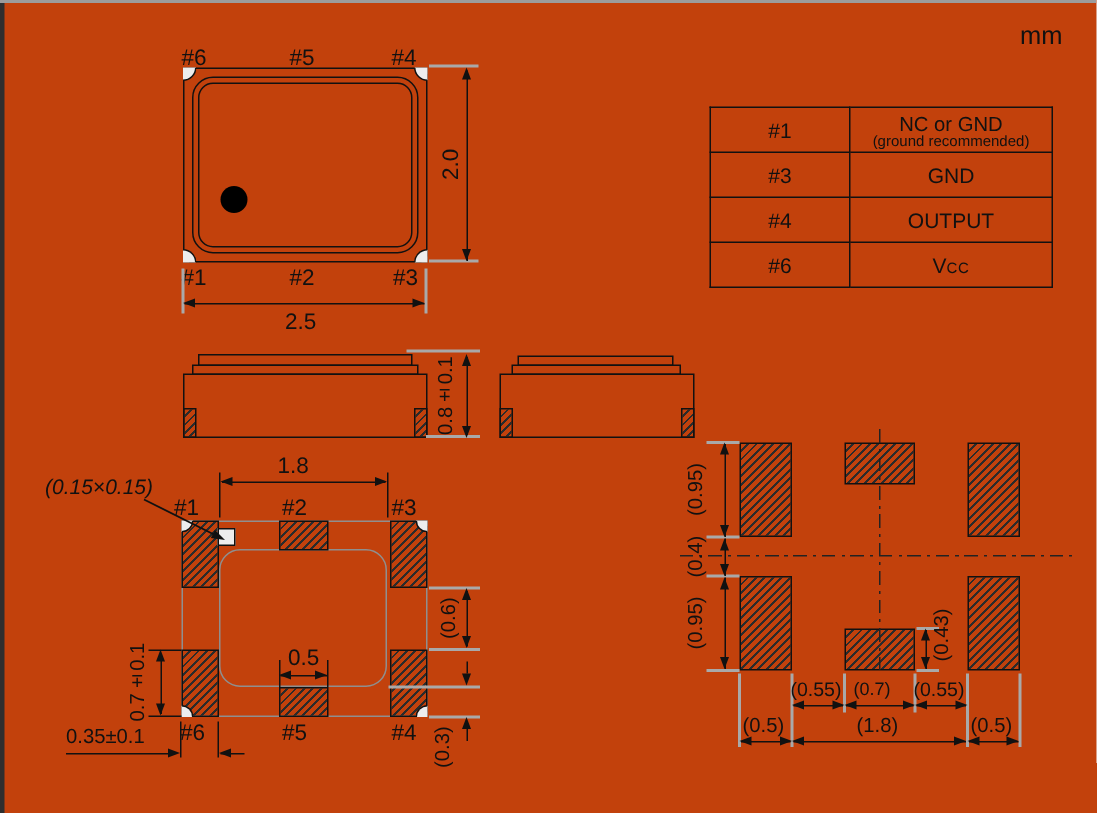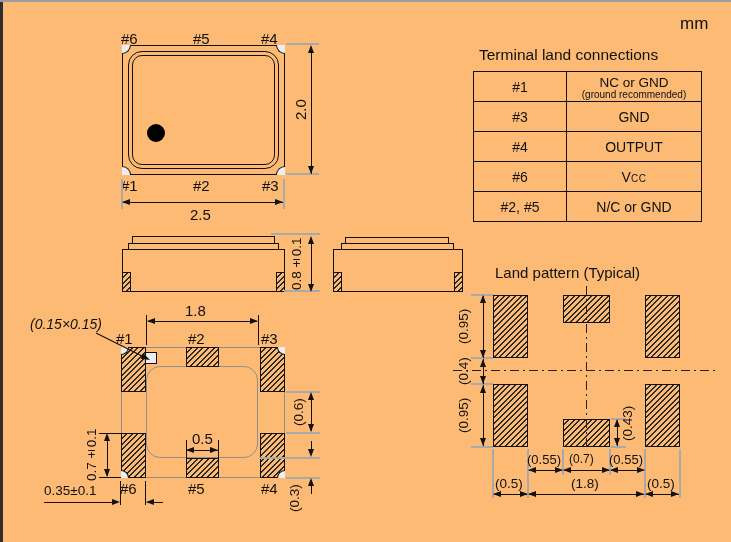--- a/index.html
+++ b/index.html
@@ -1,19 +1,19 @@
 <!DOCTYPE html>
 <html><head>
 <meta charset="utf-8">
 <style>
   * { box-sizing: border-box; margin: 0; padding: 0; }
   html,body { background:#ededee; }
   #canvas {
     position: relative; width: 731px; height: 542px;
-    background:#fdba74; overflow: hidden;
+    background:#c2410c; overflow: hidden;
     font-family: "Liberation Sans", sans-serif; color:#111;
   }
   .lbl { position:absolute; font-size:15px; color:#111; white-space:nowrap; }
   .s14 { font-size:14px; } .s13 { font-size:13px; }
   .vlbl { writing-mode:vertical-rl; transform:rotate(180deg); text-align:center; }
   .hl  { position:absolute; height:1px; background:#111; }
   .vl  { position:absolute; width:1px;  background:#111; }
   .ghl { position:absolute; height:2px; background:#a9a9a9; }
   .gvl { position:absolute; width:2px;  background:#a9a9a9; }
   .box { position:absolute; border:1.3px solid #111; background:transparent; }
@@ -157,21 +157,20 @@
   <div class="lbl vlbl" style="left:291px;top:394px;height:36px;font-size:13.5px;">(0.6)</div>
 
   <div class="ghl" style="left:259px;top:457px;width:61px;"></div>
   <div class="ghl" style="left:286px;top:477px;width:34px;"></div>
   <div class="vl" style="left:311px;top:441px;height:8px;"></div>
   <div class="ar dn" style="left:308px;top:449px;"></div>
   <div class="ar up" style="left:308px;top:478px;"></div>
   <div class="vl" style="left:311px;top:486px;height:8px;"></div>
   <div class="lbl vlbl" style="left:287px;top:480px;height:36px;font-size:13.5px;">(0.3)</div>
 
-  <div class="lbl" style="left:495px;top:264px;">Land pattern (Typical)</div>
   <div class="pad" style="left:493px;top:295px;width:35px;height:63px;"></div>
   <div class="pad" style="left:563px;top:295px;width:47px;height:28px;"></div>
   <div class="pad" style="left:645px;top:295px;width:35px;height:63px;"></div>
   <div class="pad" style="left:493px;top:384px;width:35px;height:63px;"></div>
   <div class="pad" style="left:563px;top:419px;width:47px;height:28px;"></div>
   <div class="pad" style="left:645px;top:384px;width:35px;height:63px;"></div>
   <div class="cl" style="left:453px;top:370px;width:265px;"></div>
   <div class="clv" style="left:586px;top:286px;height:164px;"></div>
 
   <div class="ghl" style="left:471px;top:294px;width:22px;"></div>
@@ -222,38 +221,33 @@
   <div class="hl" style="left:494px;top:494px;width:33px;"></div>
   <div class="ar lf" style="left:493px;top:491px;"></div>
   <div class="ar rt" style="left:520px;top:491px;"></div>
   <div class="hl" style="left:529px;top:494px;width:115px;"></div>
   <div class="ar lf" style="left:528px;top:491px;"></div>
   <div class="ar rt" style="left:636px;top:491px;"></div>
   <div class="hl" style="left:646px;top:494px;width:33px;"></div>
   <div class="ar lf" style="left:645px;top:491px;"></div>
   <div class="ar rt" style="left:671px;top:491px;"></div>
 
-  <div class="lbl" style="left:479px;top:46px;font-size:15.5px;">Terminal land connections</div>
   <table class="conn">
     <tbody>
         <tr>
       <td class="c1">#1</td>
       <td class="c2"><span style="font-size:13.5px;line-height:13px;">NC or GND</span><span class="note">(ground recommended)</span></td>
     </tr>
     <tr>
       <td class="c1">#3</td>
       <td class="c2">GND</td>
     </tr>
     <tr>
       <td class="c1">#4</td>
       <td class="c2">OUTPUT</td>
     </tr>
     <tr>
       <td class="c1">#6</td>
       <td class="c2"><span>V</span><span class="sub">CC</span></td>
     </tr>
-    <tr>
-      <td class="c1">#2, #5</td>
-      <td class="c2">N/C or GND</td>
-    </tr>
   </tbody>
     </table>
 </div>
 
 </body></html>

